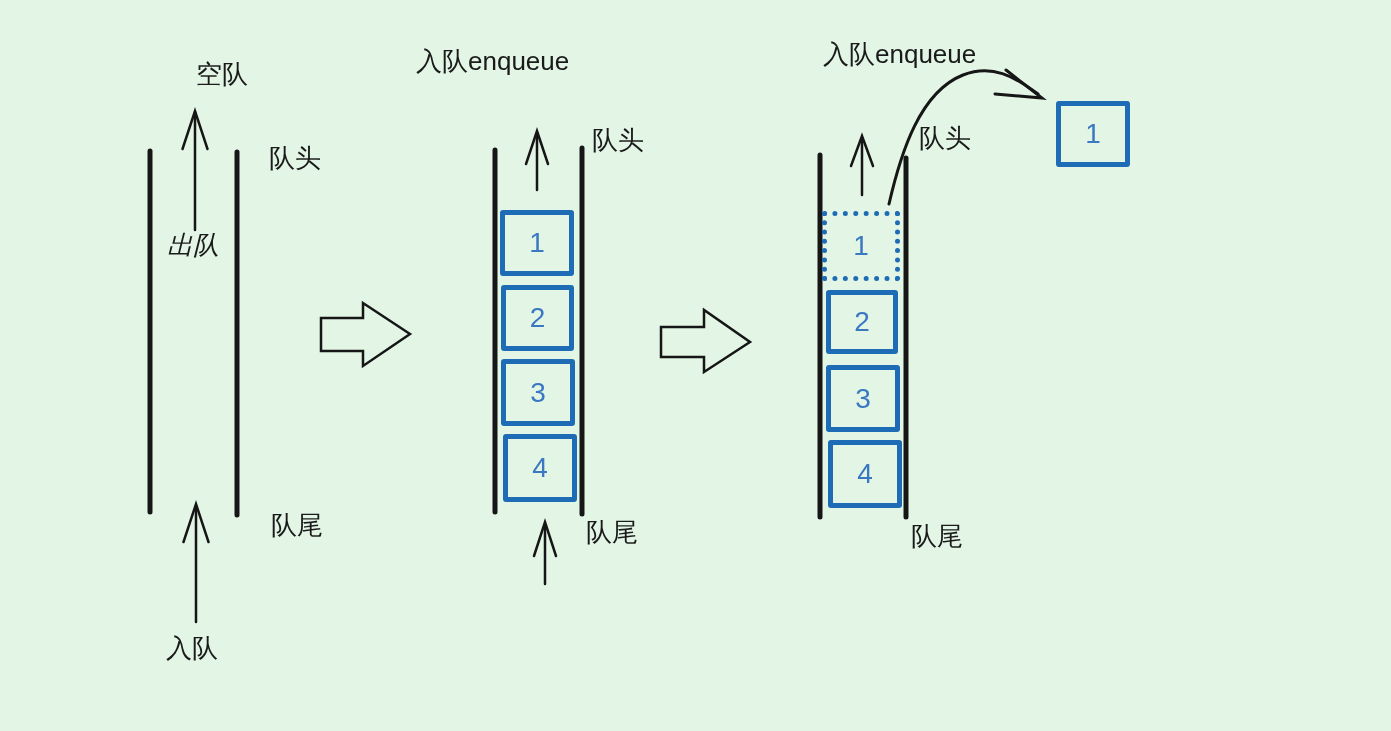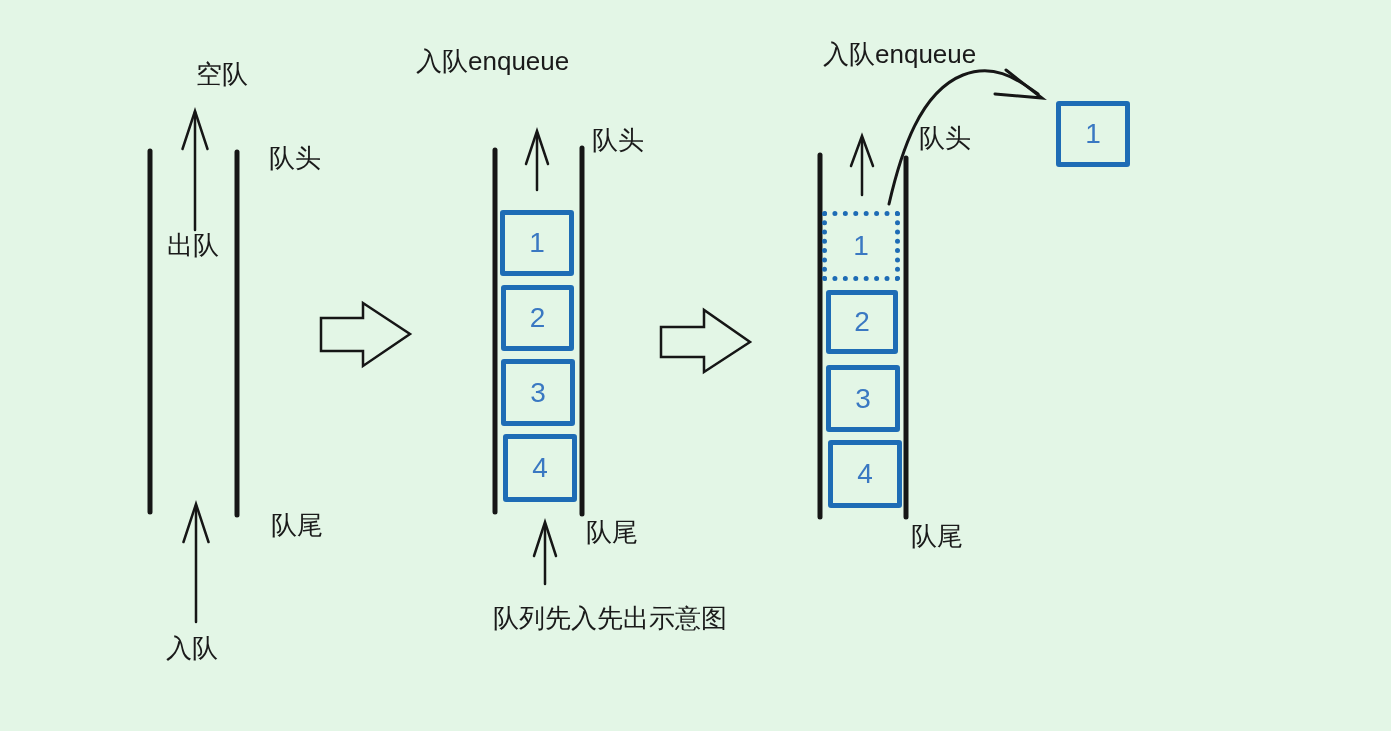--- a/index.html
+++ b/index.html
@@ -66,29 +66,28 @@
       <line x1="820" y1="155" x2="820" y2="517" stroke-width="5"></line>
       <line x1="906" y1="158" x2="906" y2="517" stroke-width="5"></line>
       <path d="M862 195 L862 138" stroke-width="2.5"></path>
       <path d="M851 166 L862 136 L873 166" stroke-width="2.5"></path>
       <path d="M889 204 C 901 152 920 92 963 75 C 992 64 1014 76 1038 94" stroke-width="3"></path>
       <path d="M1006 70 L1042 98 L995 94" stroke-width="3"></path>
     </g>
   </svg>
 
   <div class="lbl" style="left:172px;top:60px;margin-left:24px;">空队</div>
-  <div class="lbl" style="left:167px;top:231px;">出队</div>
+  <div class="lbl" style="left:167px;top:231px;font-style:italic;">出队</div>
   <div class="lbl" style="left:269px;top:144px;">队头</div>
   <div class="lbl" style="left:271px;top:511px;">队尾</div>
   <div class="lbl" style="left:166px;top:634px;text-align:center;">入队</div>
 
   <div class="lbl" style="left:416px;top:47px;text-align:right;">入队enqueue</div>
   <div class="lbl" style="left:592px;top:126px;">队头</div>
   <div class="lbl" style="left:586px;top:518px;">队尾</div>
-  <div class="lbl" style="left:493px;top:604px;">队列先入先出示意图</div>
 
   <div class="lbl" style="left:823px;top:40px;">入队enqueue</div>
   <div class="lbl" style="left:919px;top:124px;">队头</div>
   <div class="lbl" style="left:911px;top:522px;">队尾</div>
 
   <div class="qbox" style="left:500px;top:210px;width:74px;height:66px;">1</div>
   <div class="qbox" style="left:501px;top:285px;width:73px;height:66px;">2</div>
   <div class="qbox" style="left:501px;top:359px;width:74px;height:67px;">3</div>
   <div class="qbox" style="left:503px;top:434px;width:74px;height:68px;">4</div>
 

